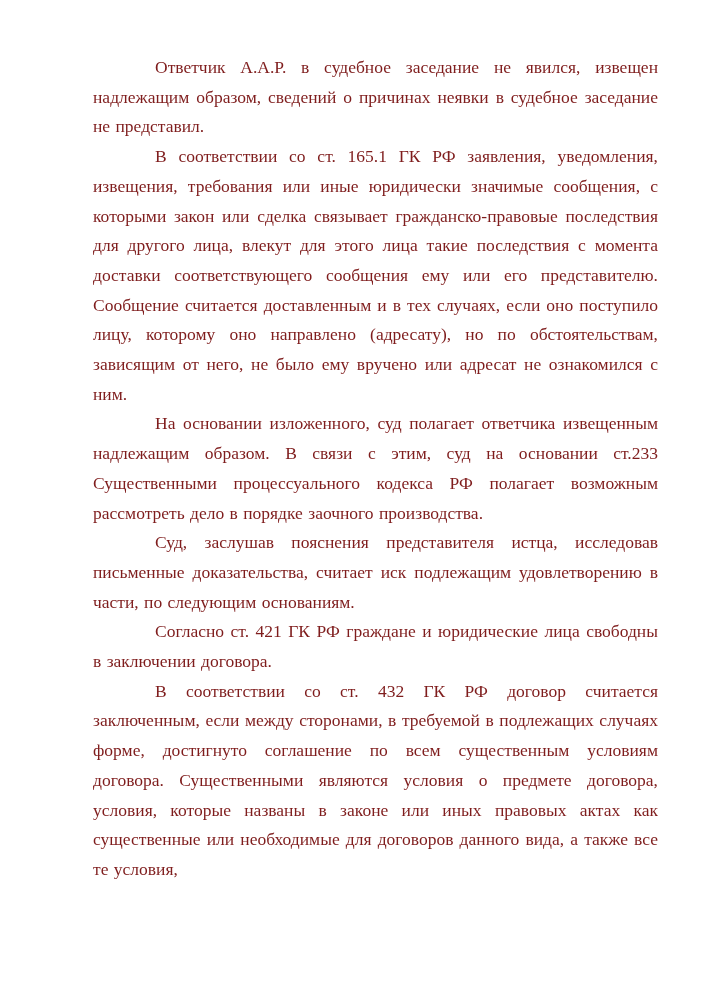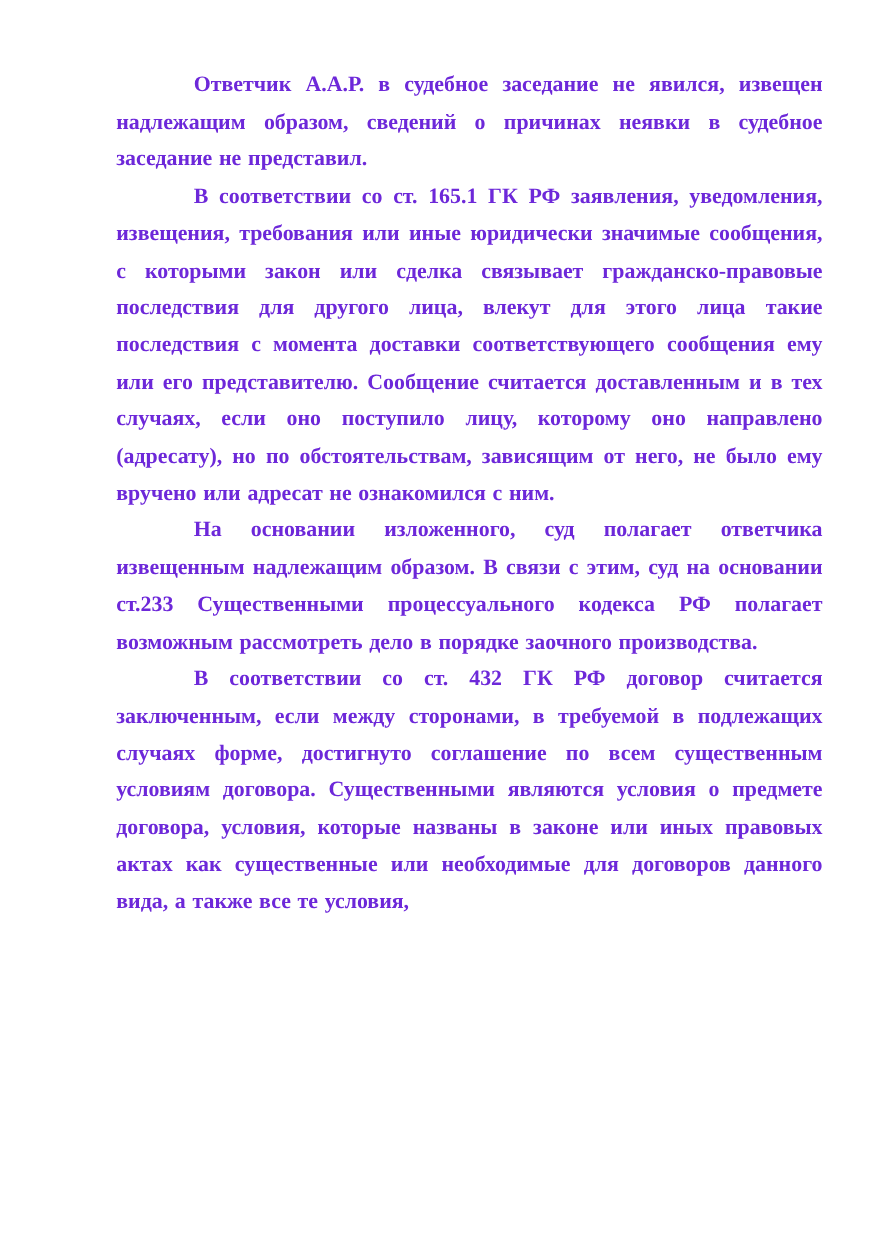--- a/index.html
+++ b/index.html
@@ -14,31 +14,32 @@
     background: #ffffff;
     overflow: hidden;
     box-sizing: border-box;
     padding: 53px 49px 0 93px;
   }
   .doc-body p {
     margin: 0;
     font-family: "Liberation Serif", "DejaVu Serif", serif;
     font-size: 17.5px;
     line-height: 29.7px;
-    color: #6d28d9;
+    color: #7f1d1d;
     text-align: justify;
     text-indent: 62px;
     word-spacing: 1px;
-    font-weight: bold;
     -webkit-font-smoothing: antialiased;
   }
 </style>
 </head>
 <body>
 
 <div class="page">
   <div class="doc-body">
     <p>Ответчик А.А.Р. в судебное заседание не явился, извещен надлежащим образом, сведений о причинах неявки в судебное заседание не представил.</p>
     <p>В соответствии со ст. 165.1 ГК РФ заявления, уведомления, извещения, требования или иные юридически значимые сообщения, с которыми закон или сделка связывает гражданско-правовые последствия для другого лица, влекут для этого лица такие последствия с момента доставки соответствующего сообщения ему или его представителю. Сообщение считается доставленным и в тех случаях, если оно поступило лицу, которому оно направлено (адресату), но по обстоятельствам, зависящим от него, не было ему вручено или адресат не ознакомился с ним.</p>
     <p>На основании изложенного, суд полагает ответчика извещенным надлежащим образом. В связи с этим, суд на основании ст.233 Существенными процессуального кодекса РФ полагает возможным рассмотреть дело в порядке заочного производства.</p>
+    <p>Суд, заслушав пояснения представителя истца, исследовав письменные доказательства, считает иск подлежащим удовлетворению в части, по следующим основаниям.</p>
+    <p>Согласно ст. 421 ГК РФ граждане и юридические лица свободны в заключении договора.</p>
     <p>В соответствии со ст. 432 ГК РФ договор считается заключенным, если между сторонами, в требуемой в подлежащих случаях форме, достигнуто соглашение по всем существенным условиям договора. Существенными являются условия о предмете договора, условия, которые названы в законе или иных правовых актах как существенные или необходимые для договоров данного вида, а также все те условия,</p>
   </div>
 </div>
 
 </body></html>

